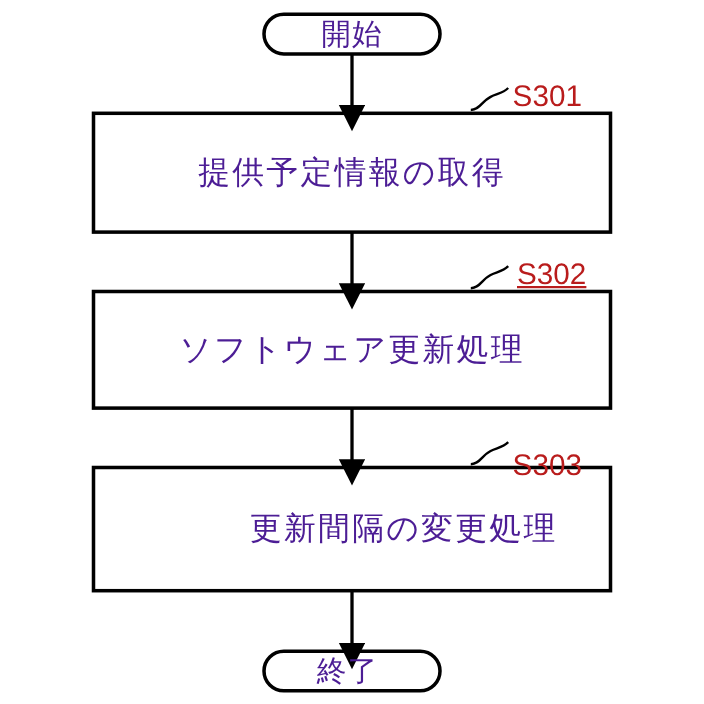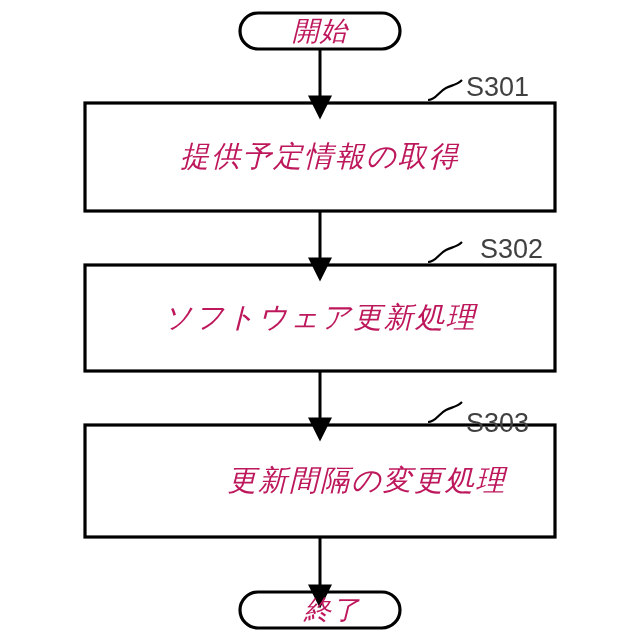--- a/index.html
+++ b/index.html
@@ -22,37 +22,36 @@
     left: 0;
     top: 0;
     width: 640px;
     height: 640px;
   }
   .node-text {
     position: absolute;
     display: flex;
     align-items: center;
     justify-content: center;
-    color: #be185d;
+    color: #4c1d95;
     white-space: nowrap;
     pointer-events: none;
-    font-style: italic;
   }
   .terminator-text {
     font-size: 27px;
     letter-spacing: 1px;
   }
   .process-text {
     font-size: 29px;
     letter-spacing: 2px;
   }
   .step-label {
     position: absolute;
     font-size: 27px;
-    color: #404040;
+    color: #b91c1c;
     white-space: nowrap;
   }
 </style>
 </head>
 <body>
 
 <div id="flowchart-canvas">
 
   <svg id="flow-svg" viewBox="0 0 640 640">
     <defs>
@@ -80,21 +79,21 @@
   </svg>
 
   <div class="node-text terminator-text" style="left:240px; top:13px; width:160px; height:36px;">開始</div>
 
   <div class="node-text process-text" style="left:85px; top:265px; width:470px; height:106px;">ソフトウェア更新処理</div>
 
   <div class="node-text process-text" style="left:85px; top:103px; width:470px; height:108px;">提供予定情報の取得</div>
 
   <div class="node-text process-text" style="left:85px; top:425px; width:564px; height:112px;">更新間隔の変更処理</div>
 
-  <div class="node-text terminator-text" style="left:252px; top:592px; width:160px; height:36px;">終了</div>
+  <div class="node-text terminator-text" style="left:236px; top:592px; width:160px; height:36px;">終了</div>
 
   <div class="step-label" style="left:466px; top:72px;">S301</div>
 
-  <div class="step-label" style="left:480px; top:234px;">S302</div>
+  <div class="step-label" style="left:470px; top:234px;text-decoration:underline;">S302</div>
 
   <div class="step-label" style="left:466px; top:408px;">S303</div>
 
 </div>
 
 </body></html>

